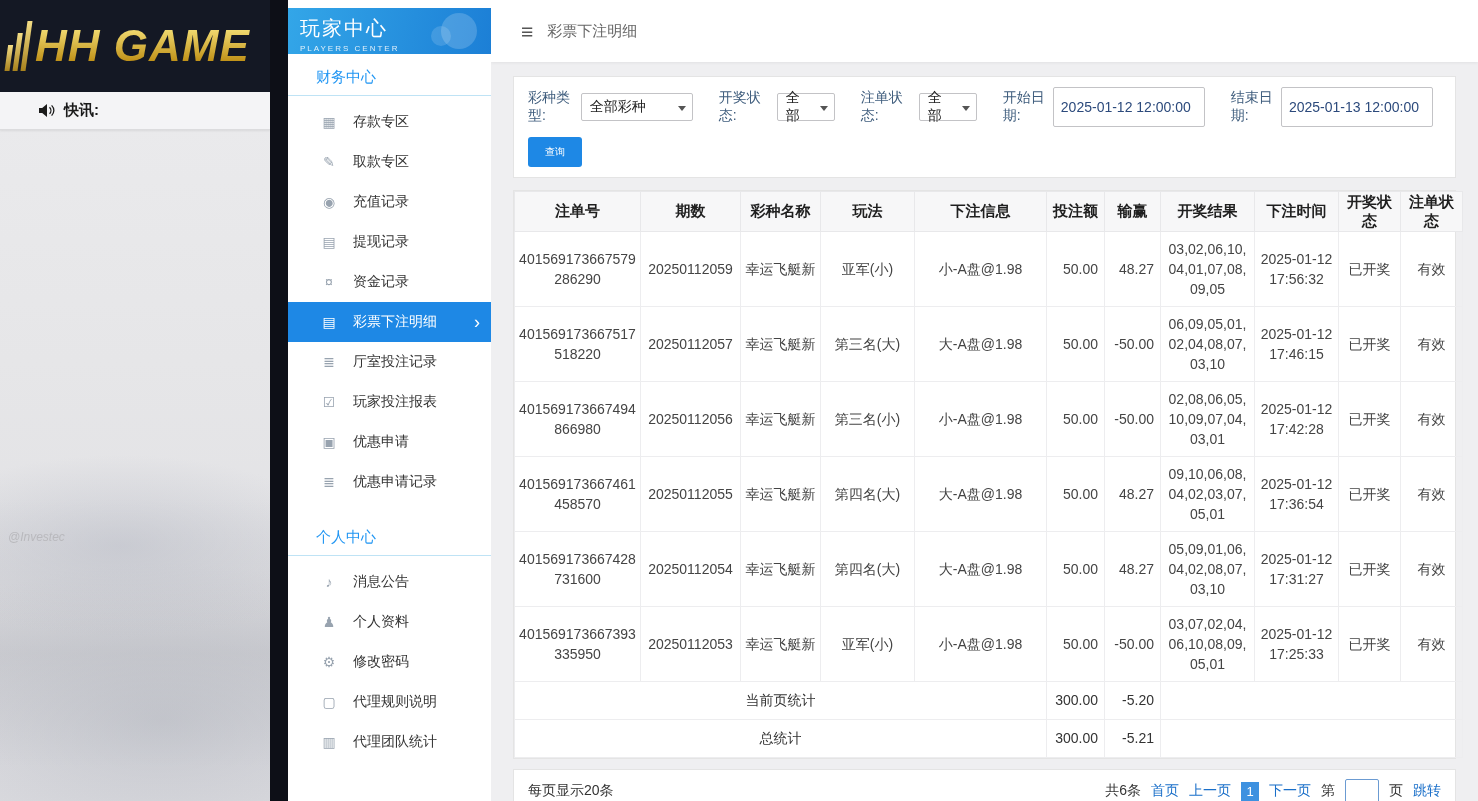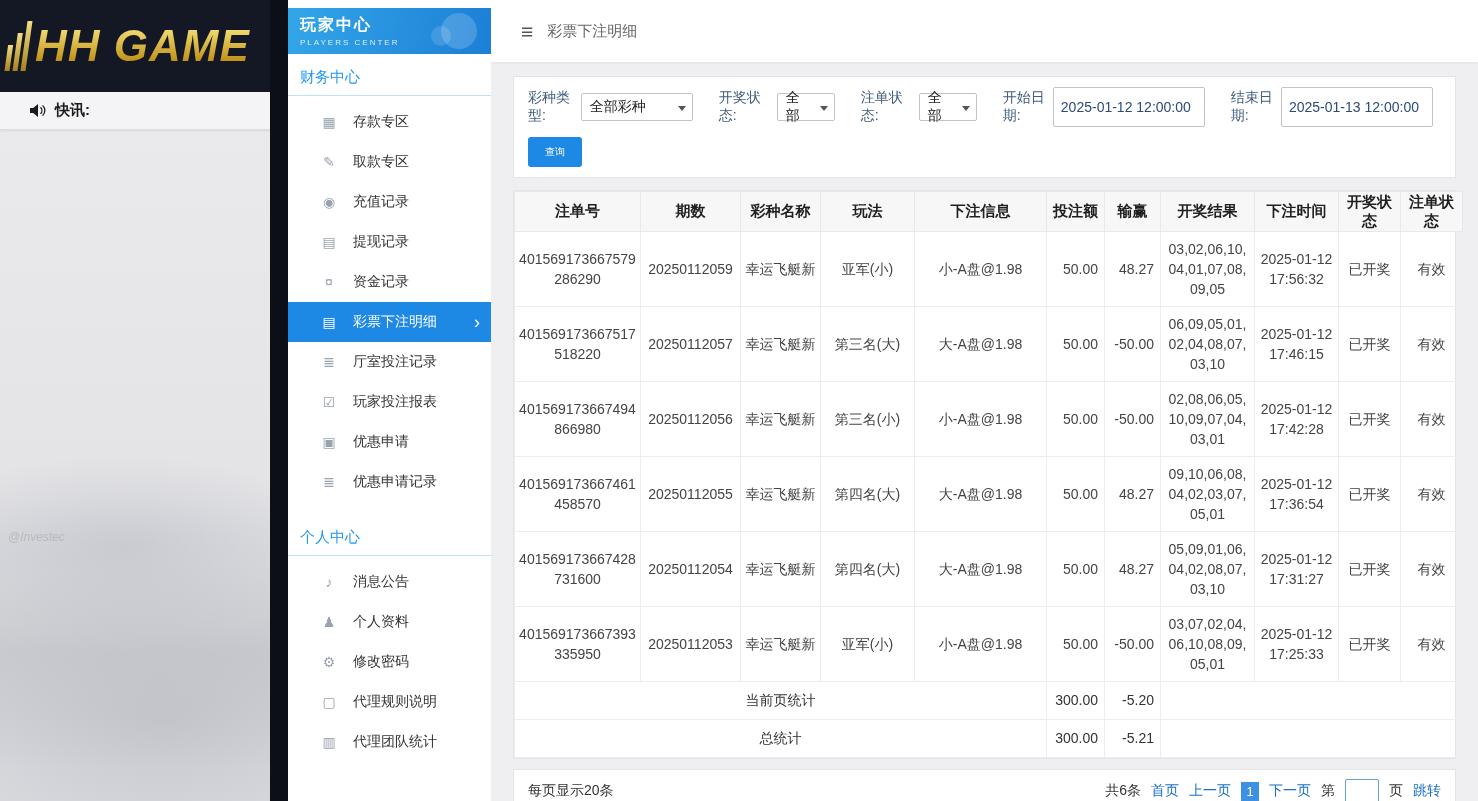--- a/index.html
+++ b/index.html
@@ -14,42 +14,42 @@
     background:linear-gradient(180deg,#ececee 0%,#e6e6e8 45%,#dedee2 100%); }
   .left-top { height:92px; background:var(--dark); display:flex; align-items:center; padding-left:8px; overflow:hidden; }
   .logo { display:flex; align-items:flex-end; gap:6px; cursor:pointer; }
   .logo-bars { display:flex; align-items:flex-end; gap:3px; transform:skewX(-8deg); }
   .logo-bars i { display:block; width:5px; background:linear-gradient(180deg,#f3dd86,#a8821d); }
   .logo-bars i:nth-child(1){ height:26px; } .logo-bars i:nth-child(2){ height:38px; } .logo-bars i:nth-child(3){ height:50px; }
   .logo-text { font-size:44px; font-weight:bold; font-style:italic; letter-spacing:1px; white-space:nowrap;
     background:linear-gradient(180deg,#f6e27a 10%,#b8860b 90%); -webkit-background-clip:text;
     background-clip:text; color:transparent; }
   .news-strip { height:38px; background:#f4f4f6; border-bottom:1px solid #dcdcde;
-    display:flex; align-items:center; gap:9px; padding-left:29px; font-size:15px; font-weight:bold; color:#1b1b1b;
+    display:flex; align-items:center; gap:9px; padding-left:38px; font-size:15px; font-weight:bold; color:#1b1b1b;
     box-shadow:0 1px 2px rgba(0,0,0,.08); }
   .left-photo { position:absolute; top:130px; bottom:0; left:0; right:0;
     background:
       radial-gradient(ellipse 320px 130px at 45% 62%, rgba(185,188,198,.55), transparent 70%),
       radial-gradient(ellipse 420px 220px at 60% 88%, rgba(168,172,182,.45), transparent 72%),
       linear-gradient(180deg, rgba(0,0,0,0) 55%, rgba(150,152,160,.25) 78%, rgba(0,0,0,0) 95%); }
   .watermark { position:absolute; left:8px; top:400px; font-size:12px; font-style:italic; color:#b9b9bd; }
 
   .dark-strip { width:18px; height:100%; flex:none; background:#0d0f17; }
 
   
   .sidebar { width:203px; height:100%; flex:none; background:#fff; padding-top:8px; overflow:hidden; position:relative; }
   .sidebar-header { height:46px; background:linear-gradient(100deg,var(--hdr1),var(--hdr2)); color:#fff;
     padding:7px 0 0 12px; position:relative; overflow:hidden; }
   .sidebar-header::before { content:""; position:absolute; right:14px; top:5px; width:36px; height:36px;
     border-radius:50%; background:rgba(255,255,255,.18); }
   .sidebar-header::after { content:""; position:absolute; right:40px; top:18px; width:20px; height:20px;
     border-radius:50%; background:rgba(255,255,255,.14); }
-  .sh-title { font-size:16px; font-weight:bold; letter-spacing:2px; }
+  .sh-title { font-size:20px; font-weight:normal; letter-spacing:2px; }
   .sh-sub { font-size:8px; letter-spacing:2px; color:rgba(255,255,255,.85); margin-top:2px; }
-  .section-title { color:#2196f3; font-size:15px; padding:14px 0 8px 12px; border-bottom:1px solid #bfe3f5; margin-bottom:6px; }
+  .section-title { color:#2196f3; font-size:15px; padding:14px 0 8px 28px; border-bottom:1px solid #bfe3f5; margin-bottom:6px; }
   .section-title:not(:first-child){ margin-top:12px; }
   .menu-item { height:40px; display:flex; align-items:center; gap:16px; padding-left:33px;
     font-size:14px; color:#333; cursor:pointer; position:relative; }
   .mi-icon { width:16px; text-align:center; color:#98a3af; font-size:14px; }
   .menu-item.active { background:var(--accent); color:#fff; }
   .menu-item.active .mi-icon { color:#fff; }
   .mi-arrow { position:absolute; right:11px; font-size:18px; line-height:1; color:#fff; }
 
   
   .main { flex:1; height:100%; display:flex; flex-direction:column; background:#efeff1; overflow:hidden; }

